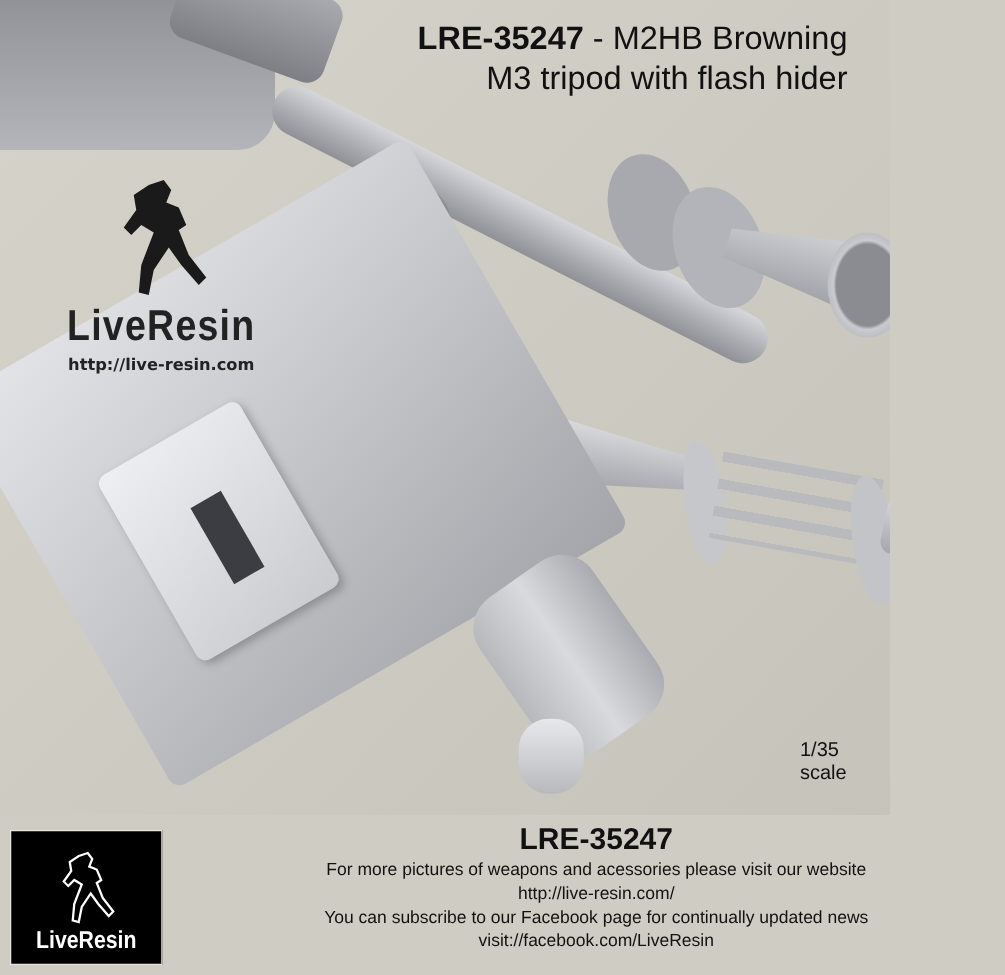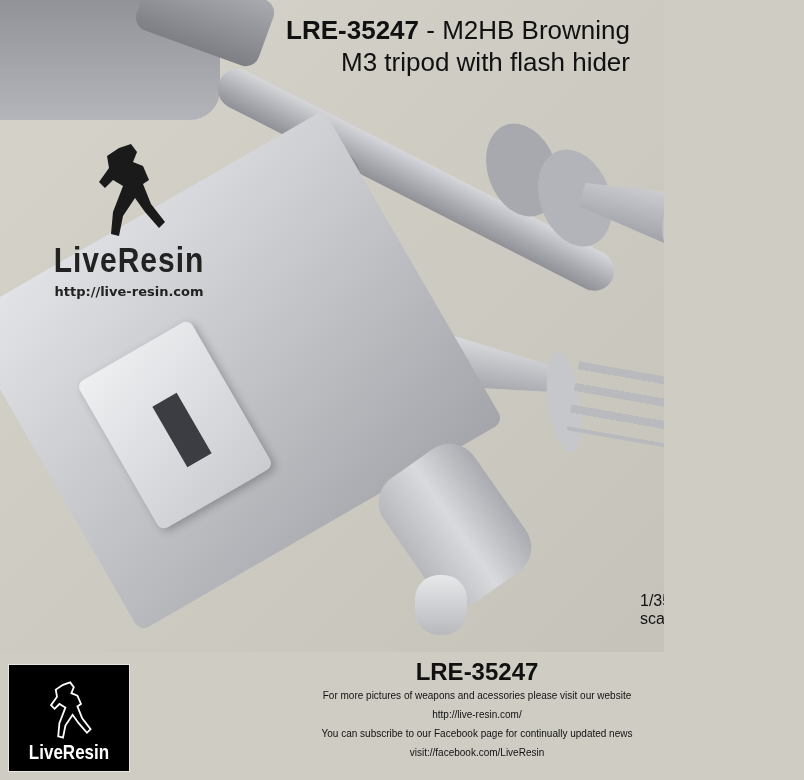--- a/index.html
+++ b/index.html
@@ -1,35 +1,35 @@
 <!DOCTYPE html>
 <html><head>
 <meta charset="utf-8">
 <style>
   html, body { margin:0; padding:0; }
   body { width:804px; height:780px; position:relative; overflow:hidden;
          background:#cfccc4; font-family:"Liberation Sans", sans-serif; }
   .stage { position:absolute; left:0; top:0; width:664px; height:652px;
-           background:linear-gradient(135deg,#d6d3cb 0%,#cdcac2 55%,#c6c3bb 100%); overflow:hidden; }
+           background:linear-gradient(135deg,#d6d3cb 0%,#cdcac2 55%,#c6c3bb 100%); overflow:hidden;padding-left:48px; }
   .footer { position:absolute; left:0; top:652px; width:804px; height:128px; background:#cfccc4; }
   .shape { position:absolute; }
   .title-block { position:absolute; right:34px; top:14px; text-align:right; color:#111;
                  font-size:26px; line-height:32px; }
   .title-block b { font-weight:bold; }
   .brand-top { position:absolute; left:44px; top:140px; width:170px; text-align:center; }
   .brand-word { font-family:"Liberation Sans", sans-serif; font-weight:bold; font-size:30px;
                 letter-spacing:1px; color:#222; transform:scaleY(1.15); display:inline-block; }
   .brand-url { font-family:"DejaVu Sans", sans-serif; font-weight:bold; font-size:13px; color:#222; margin-top:6px; }
   .scale { position:absolute; left:640px; top:592px; font-size:16px; color:#111; }
   .logo-box { position:absolute; left:8px; top:12px; width:80px; height:108px; background:#000;
               border:1px solid #e8e6e0; display:flex; flex-direction:column; align-items:center; justify-content:flex-end; padding-bottom:8px; box-sizing:border-box; }
   .logo-box .brand-word { color:#fff; font-size:17px; letter-spacing:0; }
   .footer-text { position:absolute; left:150px; width:654px; top:6px; text-align:center; color:#111; }
   .footer-title { font-size:24px; font-weight:bold; line-height:28px; }
-  .footer-line { font-size:10px; line-height:19px; }
+  .footer-line { font-size:14px; line-height:19px; }
 </style>
 </head>
 <body>
 
 <div class="stage">
 
   <div class="shape" style="left:-20px;top:-10px;width:240px;height:130px;background:linear-gradient(180deg,#8e9096,#b3b5ba);border-radius:0 0 30px 0;"></div>
   <div class="shape" style="left:140px;top:-20px;width:130px;height:70px;background:linear-gradient(180deg,#a8aaaf,#7d7f85);transform:rotate(20deg);border-radius:14px;"></div>
 
   <div class="shape" style="left:220px;top:60px;width:440px;height:40px;background:linear-gradient(180deg,#d5d7db,#a9abb1 60%,#8f9197);transform:rotate(27deg);transform-origin:left center;border-radius:20px;"></div>

